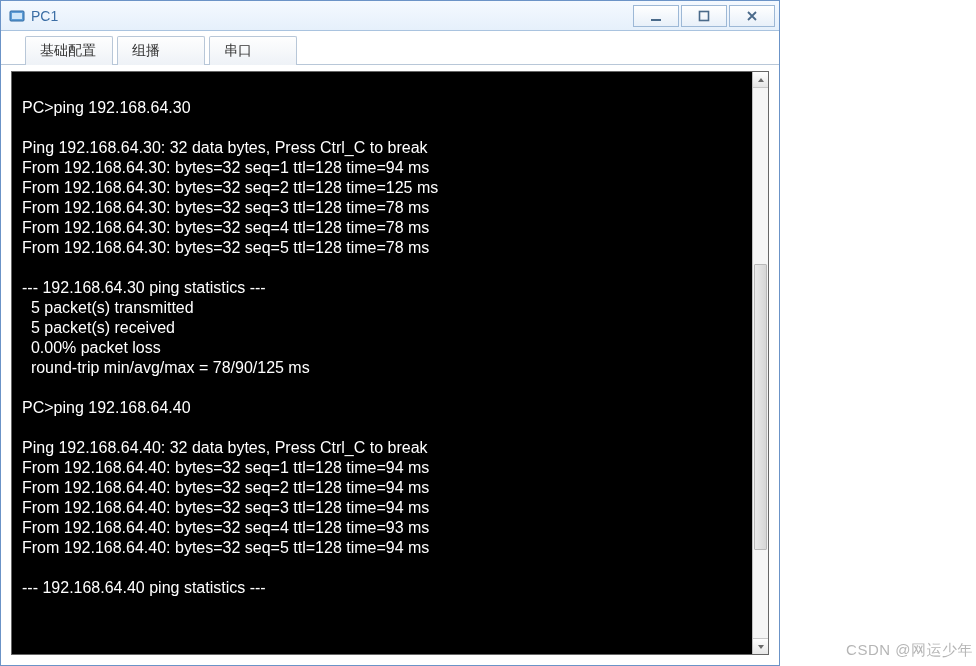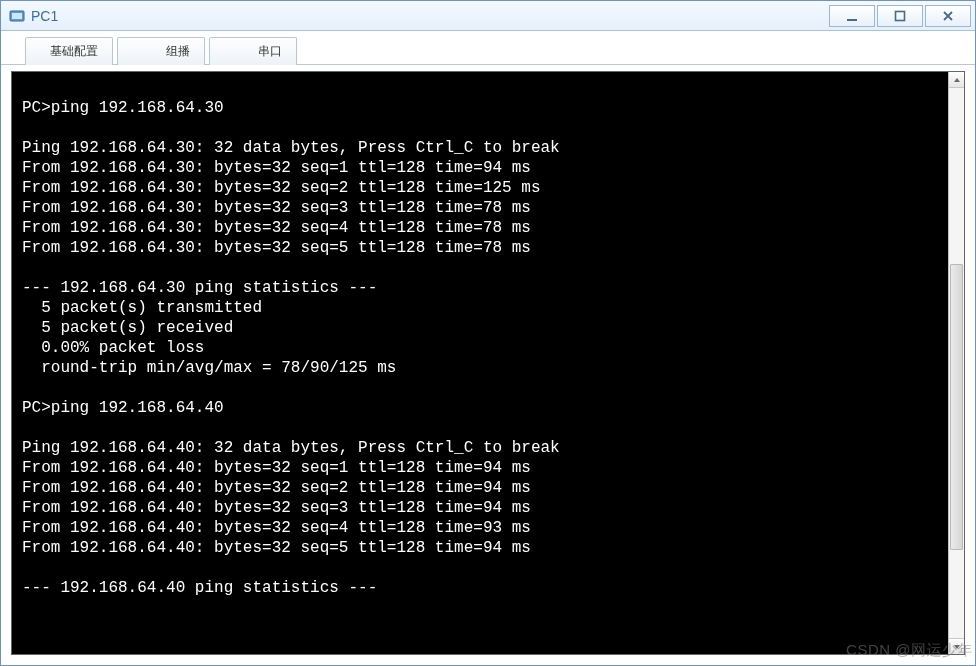--- a/index.html
+++ b/index.html
@@ -6,21 +6,21 @@
     body {
       font-family: "Microsoft YaHei", Tahoma, Arial, sans-serif;
       font-size: 13px;
       background: #fff;
       width: 976px;
       height: 666px;
       overflow: hidden;
       position: relative;
     }
     .window {
-      width: 976px;
+      width: 780px;
       height: 666px;
       border: 1px solid #6b93c7;
       display: flex;
       flex-direction: column;
       background: #0ea5e9;
     }
     .titlebar {
       height: 30px;
       background: linear-gradient(to bottom, #f4f9ff 0%, #e6f0fb 100%);
       border-bottom: 1px solid #a9c3df;
@@ -61,25 +61,25 @@
       gap: 4px;
       border-bottom: 1px solid #b8c7d8;
       background: #fff;
     }
     .tab {
       min-width: 88px;
       padding: 5px 14px 5px 14px;
       border: 1px solid #b8c7d8;
       border-bottom: none;
       background: linear-gradient(to bottom, #fefefe, #eef2f7);
-      text-align: right;
+      text-align: left;
       color: #333;
       cursor: pointer;
       border-radius: 2px 2px 0 0;
-      font-size: 12px;
+      font-size: 14px;
       position: relative;
       top: 1px;
     }
     .tab.active {
       background: #fff;
       border-bottom: 1px solid #fff;
       color: #3b6ea5;
     }
     .term-wrap {
       flex: 1;
@@ -92,21 +92,21 @@
       background: #000;
       border: 1px solid #666;
       position: relative;
       overflow: hidden;
     }
     .terminal-inner {
       position: absolute;
       top: 0; left: 0; right: 16px; bottom: 0;
       padding: 6px 8px 4px 10px;
       color: #fff;
-      font-family: Liberation Mono, monospace;
+      font-family: Liberation Sans, sans-serif;
       font-size: 16px;
       line-height: 20px;
       white-space: pre;
       overflow: hidden;
     }
     .scrollbar {
       position: absolute;
       top: 0; right: 0; bottom: 0;
       width: 16px;
       background: #f0f0f0;

